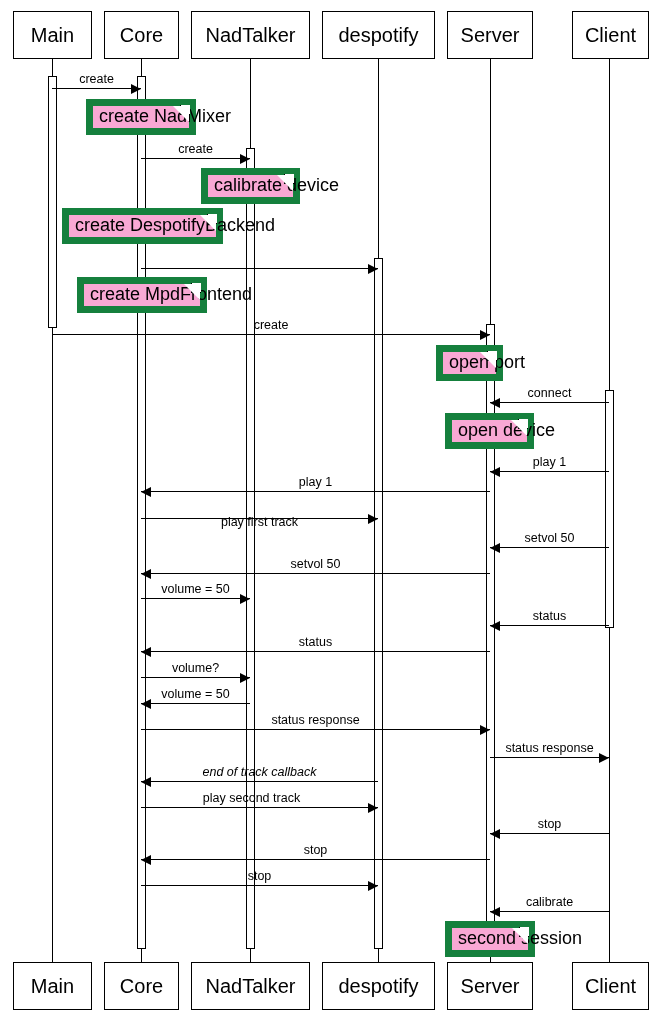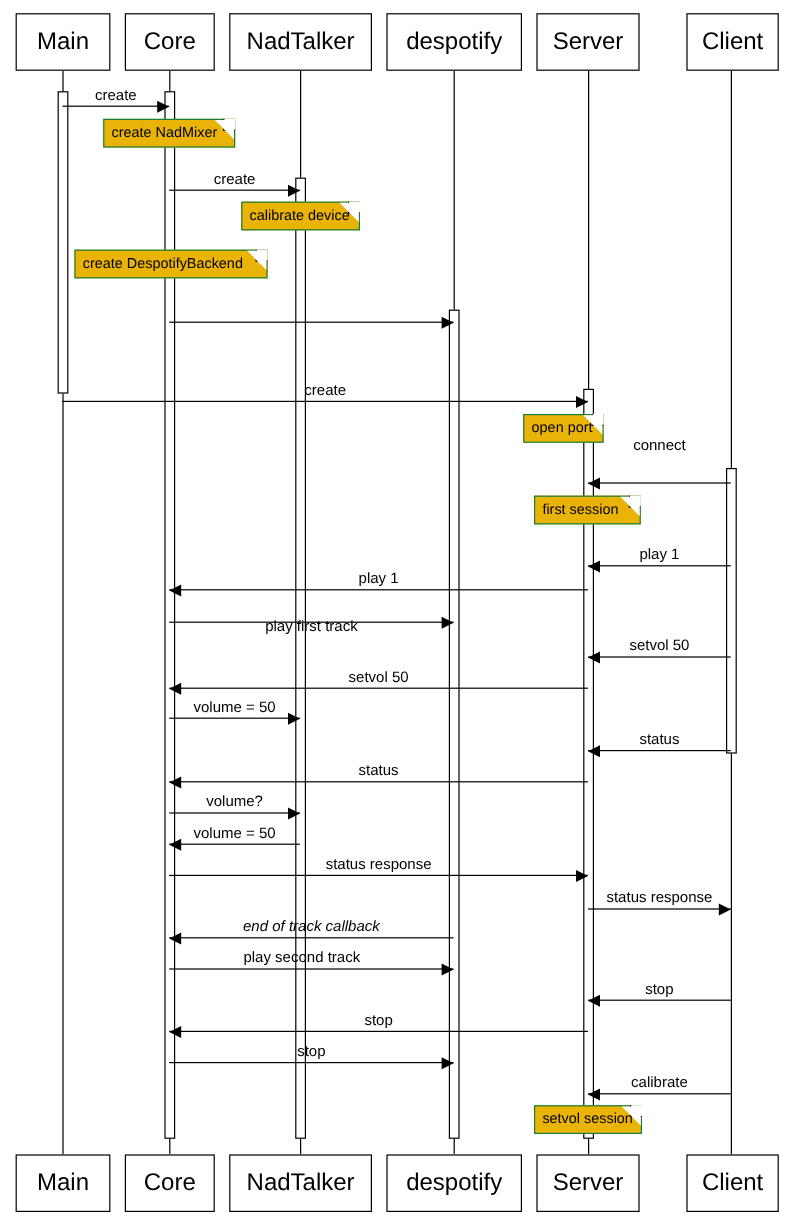--- a/index.html
+++ b/index.html
@@ -66,23 +66,23 @@
     border-left: 10px solid #000000;
   }
   .arrow-left {
     border-top: 5px solid transparent;
     border-bottom: 5px solid transparent;
     border-right: 10px solid #000000;
   }
   .note {
     position: absolute;
     box-sizing: border-box;
-    border: 1px solid #15803d;
-    background: #eab308;
-    font-size: 12px;
+    border: 7px solid #15803d;
+    background: #f9a8d4;
+    font-size: 18px;
     color: #000000;
     white-space: nowrap;
     padding: 3px 6px 4px 6px;
     line-height: 15px;
   }
   .note::after {
     content: "";
     position: absolute;
     top: 0;
     right: 0;
@@ -138,21 +138,21 @@
     <div class="msg-line" style="left: 141px; top: 158px; width: 109px;"></div>
     <div class="arrow arrow-right" style="top: 154px; left: 240px;"></div>
     <div class="msg-label" style="left: 141px; width: 109px; top: 142px;">create</div>
     <div class="msg-line" style="left: 141px; top: 268px; width: 237px;"></div>
     <div class="arrow arrow-right" style="top: 264px; left: 368px;"></div>
     <div class="msg-line" style="left: 52px; top: 334px; width: 438px;"></div>
     <div class="arrow arrow-right" style="top: 330px; left: 480px;"></div>
     <div class="msg-label" style="left: 52px; width: 438px; top: 318px;">create</div>
     <div class="msg-line" style="left: 490px; top: 402px; width: 119px;"></div>
     <div class="arrow arrow-left" style="top: 398px; left: 490px;"></div>
-    <div class="msg-label" style="left: 490px; width: 119px; top: 364px;">connect</div>
+    <div class="msg-label" style="left: 490px; width: 119px; top: 386px;">connect</div>
     <div class="msg-line" style="left: 490px; top: 471px; width: 119px;"></div>
     <div class="arrow arrow-left" style="top: 467px; left: 490px;"></div>
     <div class="msg-label" style="left: 490px; width: 119px; top: 455px;">play 1</div>
     <div class="msg-line" style="left: 141px; top: 491px; width: 349px;"></div>
     <div class="arrow arrow-left" style="top: 487px; left: 141px;"></div>
     <div class="msg-label" style="left: 141px; width: 349px; top: 475px;">play 1</div>
     <div class="msg-line" style="left: 141px; top: 518px; width: 237px;"></div>
     <div class="arrow arrow-right" style="top: 514px; left: 368px;"></div>
     <div class="msg-label" style="left: 141px; width: 237px; top: 515px;">play first track</div>
     <div class="msg-line" style="left: 490px; top: 547px; width: 119px;"></div>
@@ -196,16 +196,17 @@
     <div class="msg-label" style="left: 141px; width: 349px; top: 843px;">stop</div>
     <div class="msg-line" style="left: 141px; top: 885px; width: 237px;"></div>
     <div class="arrow arrow-right" style="top: 881px; left: 368px;"></div>
     <div class="msg-label" style="left: 141px; width: 237px; top: 869px;">stop</div>
     <div class="msg-line" style="left: 490px; top: 911px; width: 119px;"></div>
     <div class="arrow arrow-left" style="top: 907px; left: 490px;"></div>
     <div class="msg-label" style="left: 490px; width: 119px; top: 895px;">calibrate</div>
     <div class="note" style="left: 86px; top: 99px; width: 110px;"><span>create NadMixer</span><span class="note-fold"></span></div>
     <div class="note" style="left: 201px; top: 168px; width: 99px;"><span>calibrate device</span><span class="note-fold"></span></div>
     <div class="note" style="left: 62px; top: 208px; width: 161px;"><span>create DespotifyBackend</span><span class="note-fold"></span></div>
+    <div class="note" style="left: 77px; top: 277px; width: 130px;"><span>create MpdFrontend</span><span class="note-fold"></span></div>
     <div class="note" style="left: 436px; top: 345px; width: 67px;"><span>open port</span><span class="note-fold"></span></div>
-    <div class="note" style="left: 445px; top: 413px; width: 89px;"><span>first session</span><span class="note-fold"></span></div>
-    <div class="note" style="left: 445px; top: 921px; width: 90px;"><span>setvol session</span><span class="note-fold"></span></div>
+    <div class="note" style="left: 445px; top: 413px; width: 89px;"><span>open device</span><span class="note-fold"></span></div>
+    <div class="note" style="left: 445px; top: 921px; width: 90px;"><span>second session</span><span class="note-fold"></span></div>
   </div>
 
 </body></html>

